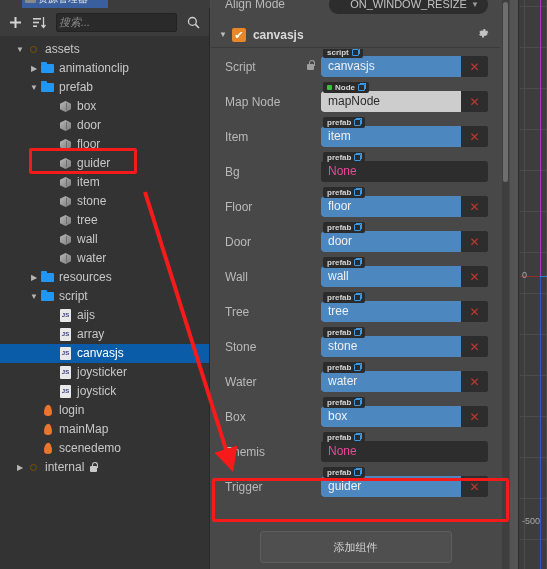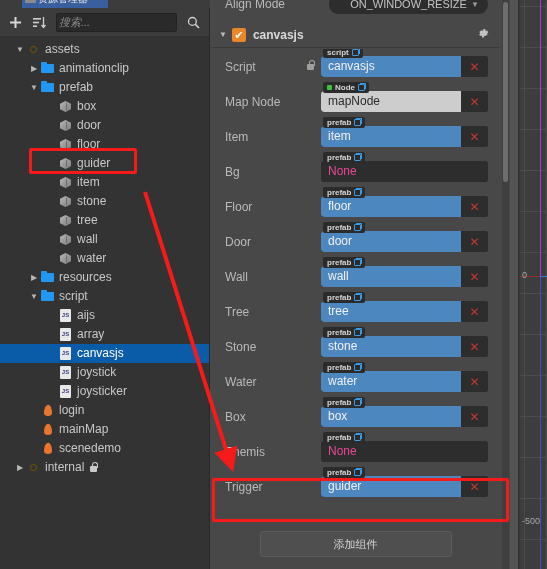--- a/index.html
+++ b/index.html
@@ -224,21 +224,21 @@
     color:#c13a32; font-size:12px; font-weight:bold; cursor:pointer;
     background:#2d2d2d;
   }
   .clear-x.hidden{ visibility:hidden; }
 
   .addcomp-wrap{
     position:absolute; left:0; top:527px; width:289px; height:42px;
     display:flex; align-items:flex-start; justify-content:center; padding-top:4px;
   }
   .addcomp{
-    width:192px; height:26px; background:#4f4f4f; border:1px solid #5d5d5d;
+    width:192px; height:32px; background:#4f4f4f; border:1px solid #5d5d5d;
     border-radius:3px; color:#d2d2d2; font-size:11px;
     display:flex; align-items:center; justify-content:center; cursor:pointer;
   }
 
   
   .insp-scroll{
     position:absolute; right:1px; top:0; width:7px; height:569px; background:#3f3f3f;
   }
   .insp-scroll .thumb{
     position:absolute; left:1px; top:2px; width:5px; height:180px;
@@ -444,28 +444,28 @@
           <span class="ico">
             <span class="ico-js">JS</span>
           </span>
           <span class="lbl">canvasjs</span>
         </div>
         <div class="row d2">
           <span class="arrow none"></span>
           <span class="ico">
             <span class="ico-js">JS</span>
           </span>
+          <span class="lbl">joysticker</span>
+        </div>
+        <div class="row d2">
+          <span class="arrow none"></span>
+          <span class="ico">
+            <span class="ico-js">JS</span>
+          </span>
           <span class="lbl">joystick</span>
-        </div>
-        <div class="row d2">
-          <span class="arrow none"></span>
-          <span class="ico">
-            <span class="ico-js">JS</span>
-          </span>
-          <span class="lbl">joysticker</span>
         </div>
         <div class="row d1">
           <span class="arrow none"></span>
           <span class="ico">
             <span class="ico-fire"></span>
           </span>
           <span class="lbl">login</span>
         </div>
         <div class="row d1">
           <span class="arrow none"></span>

